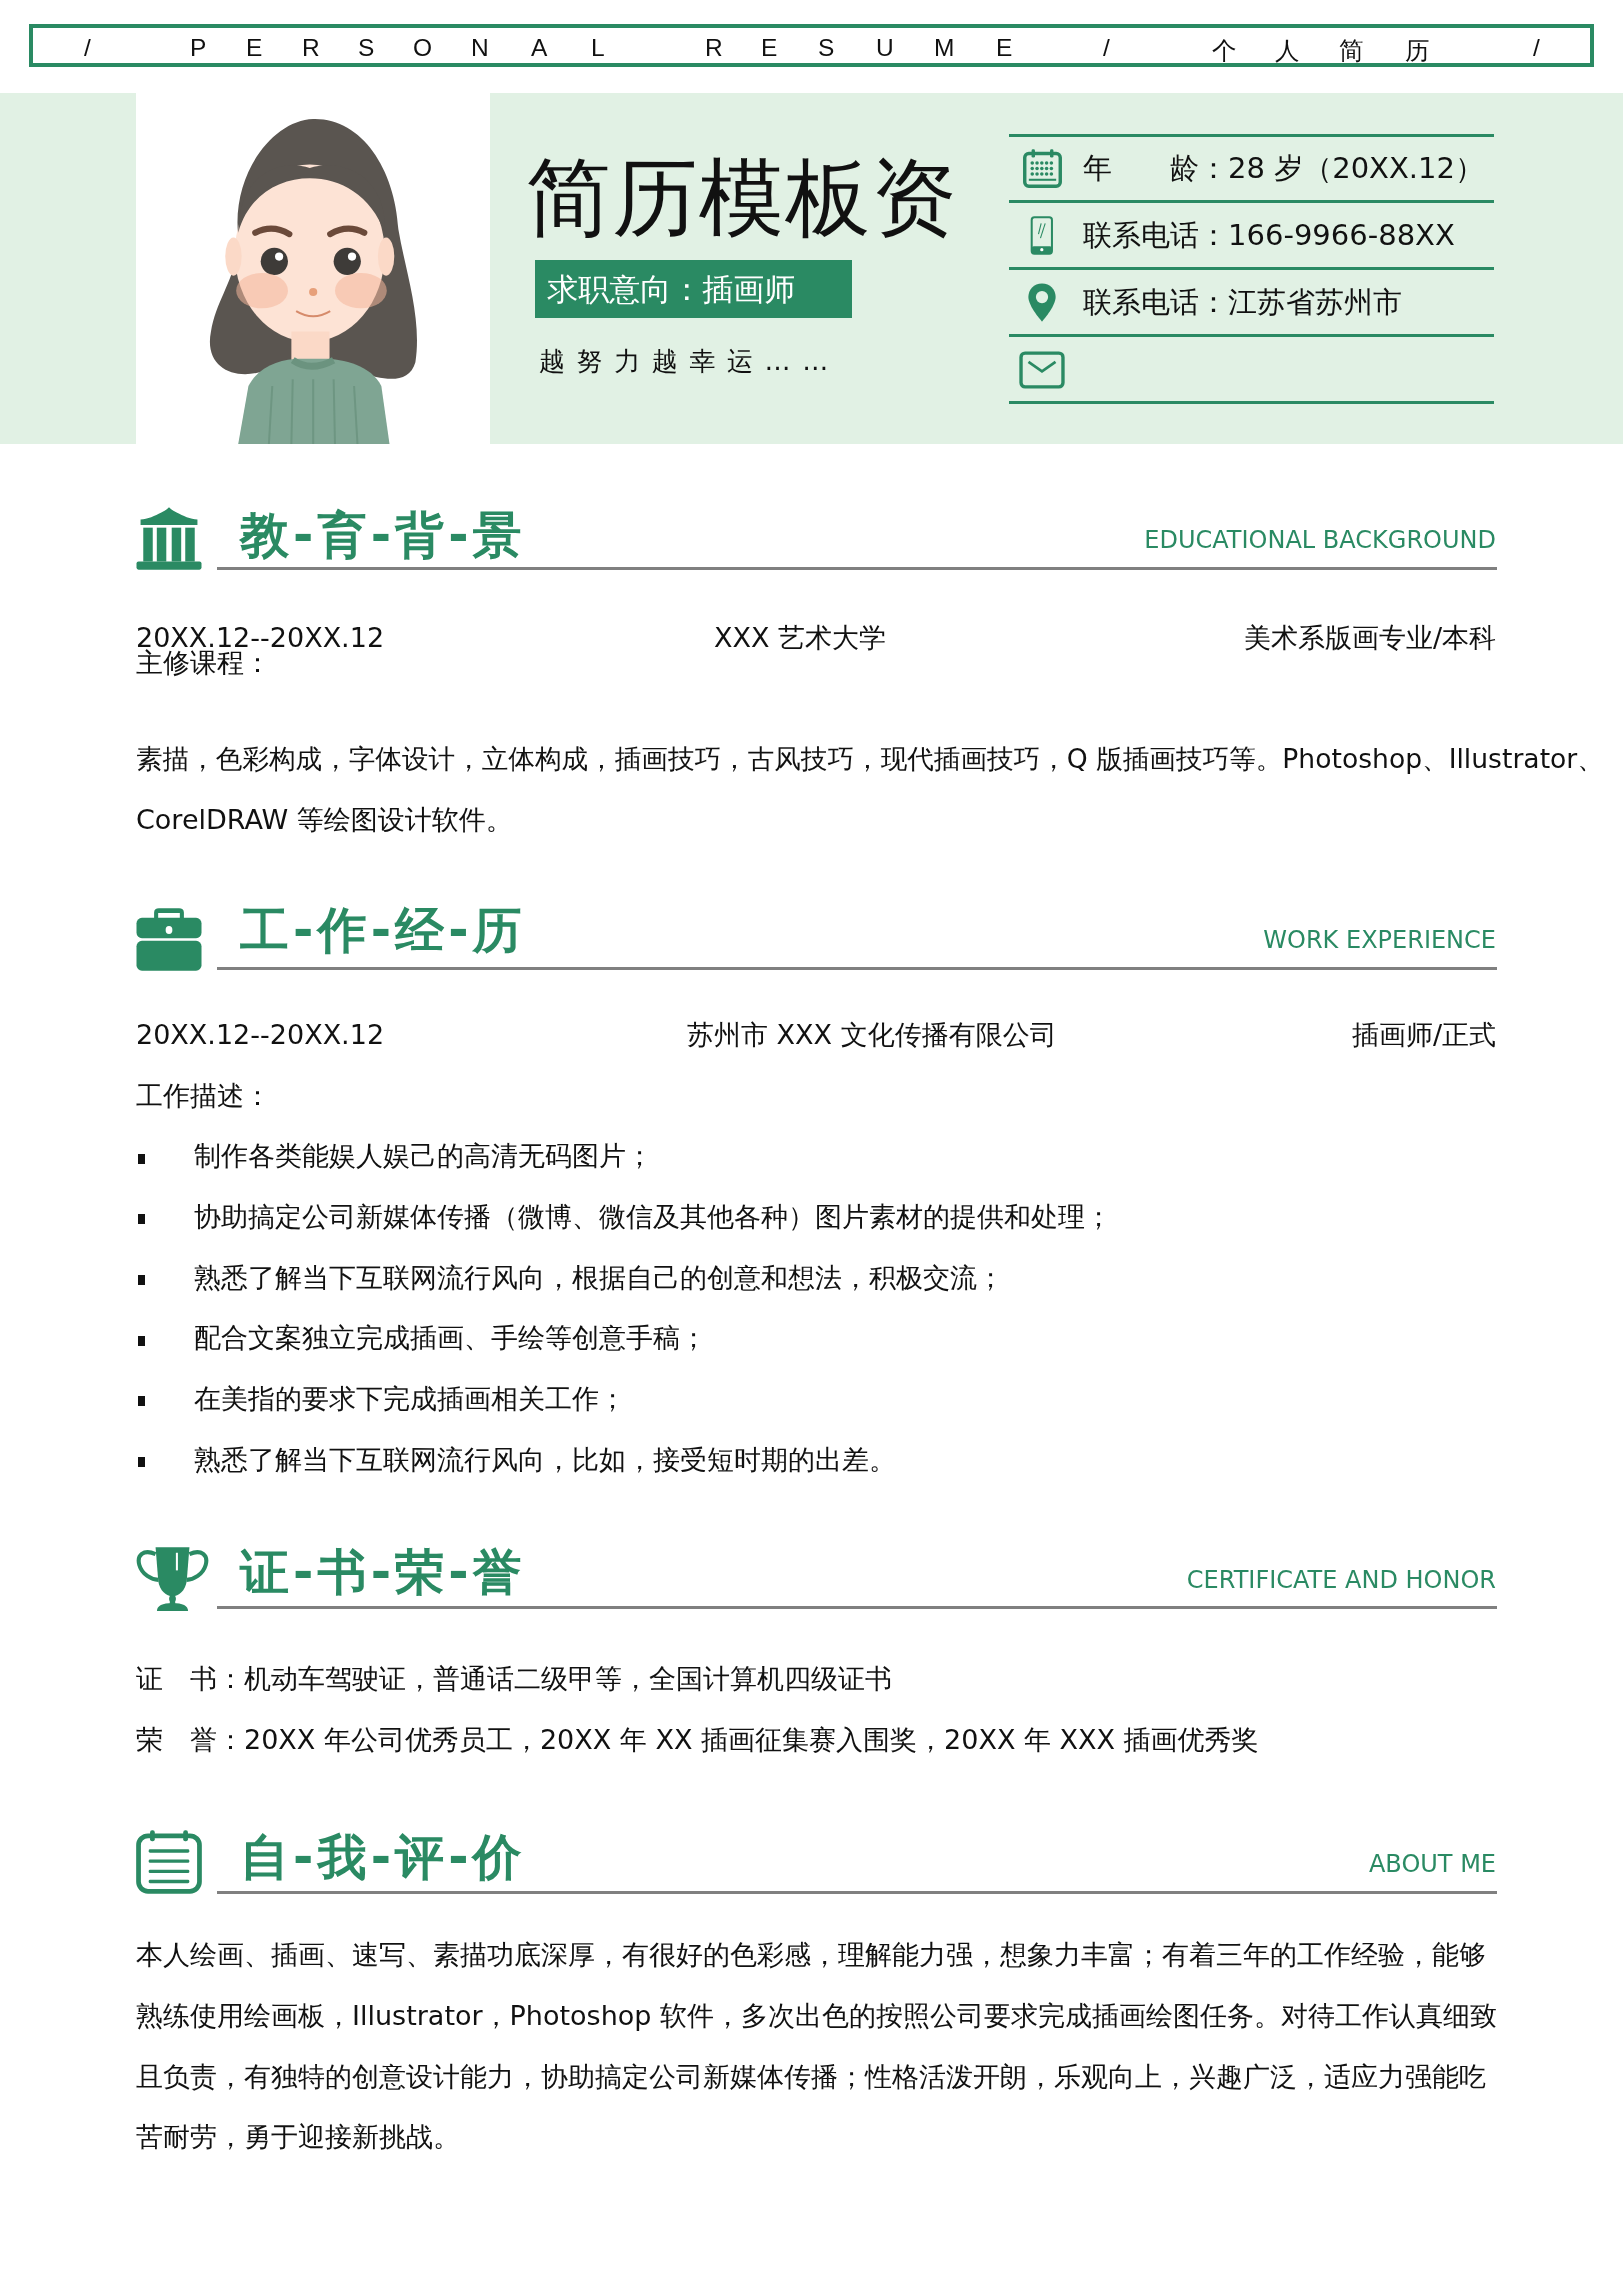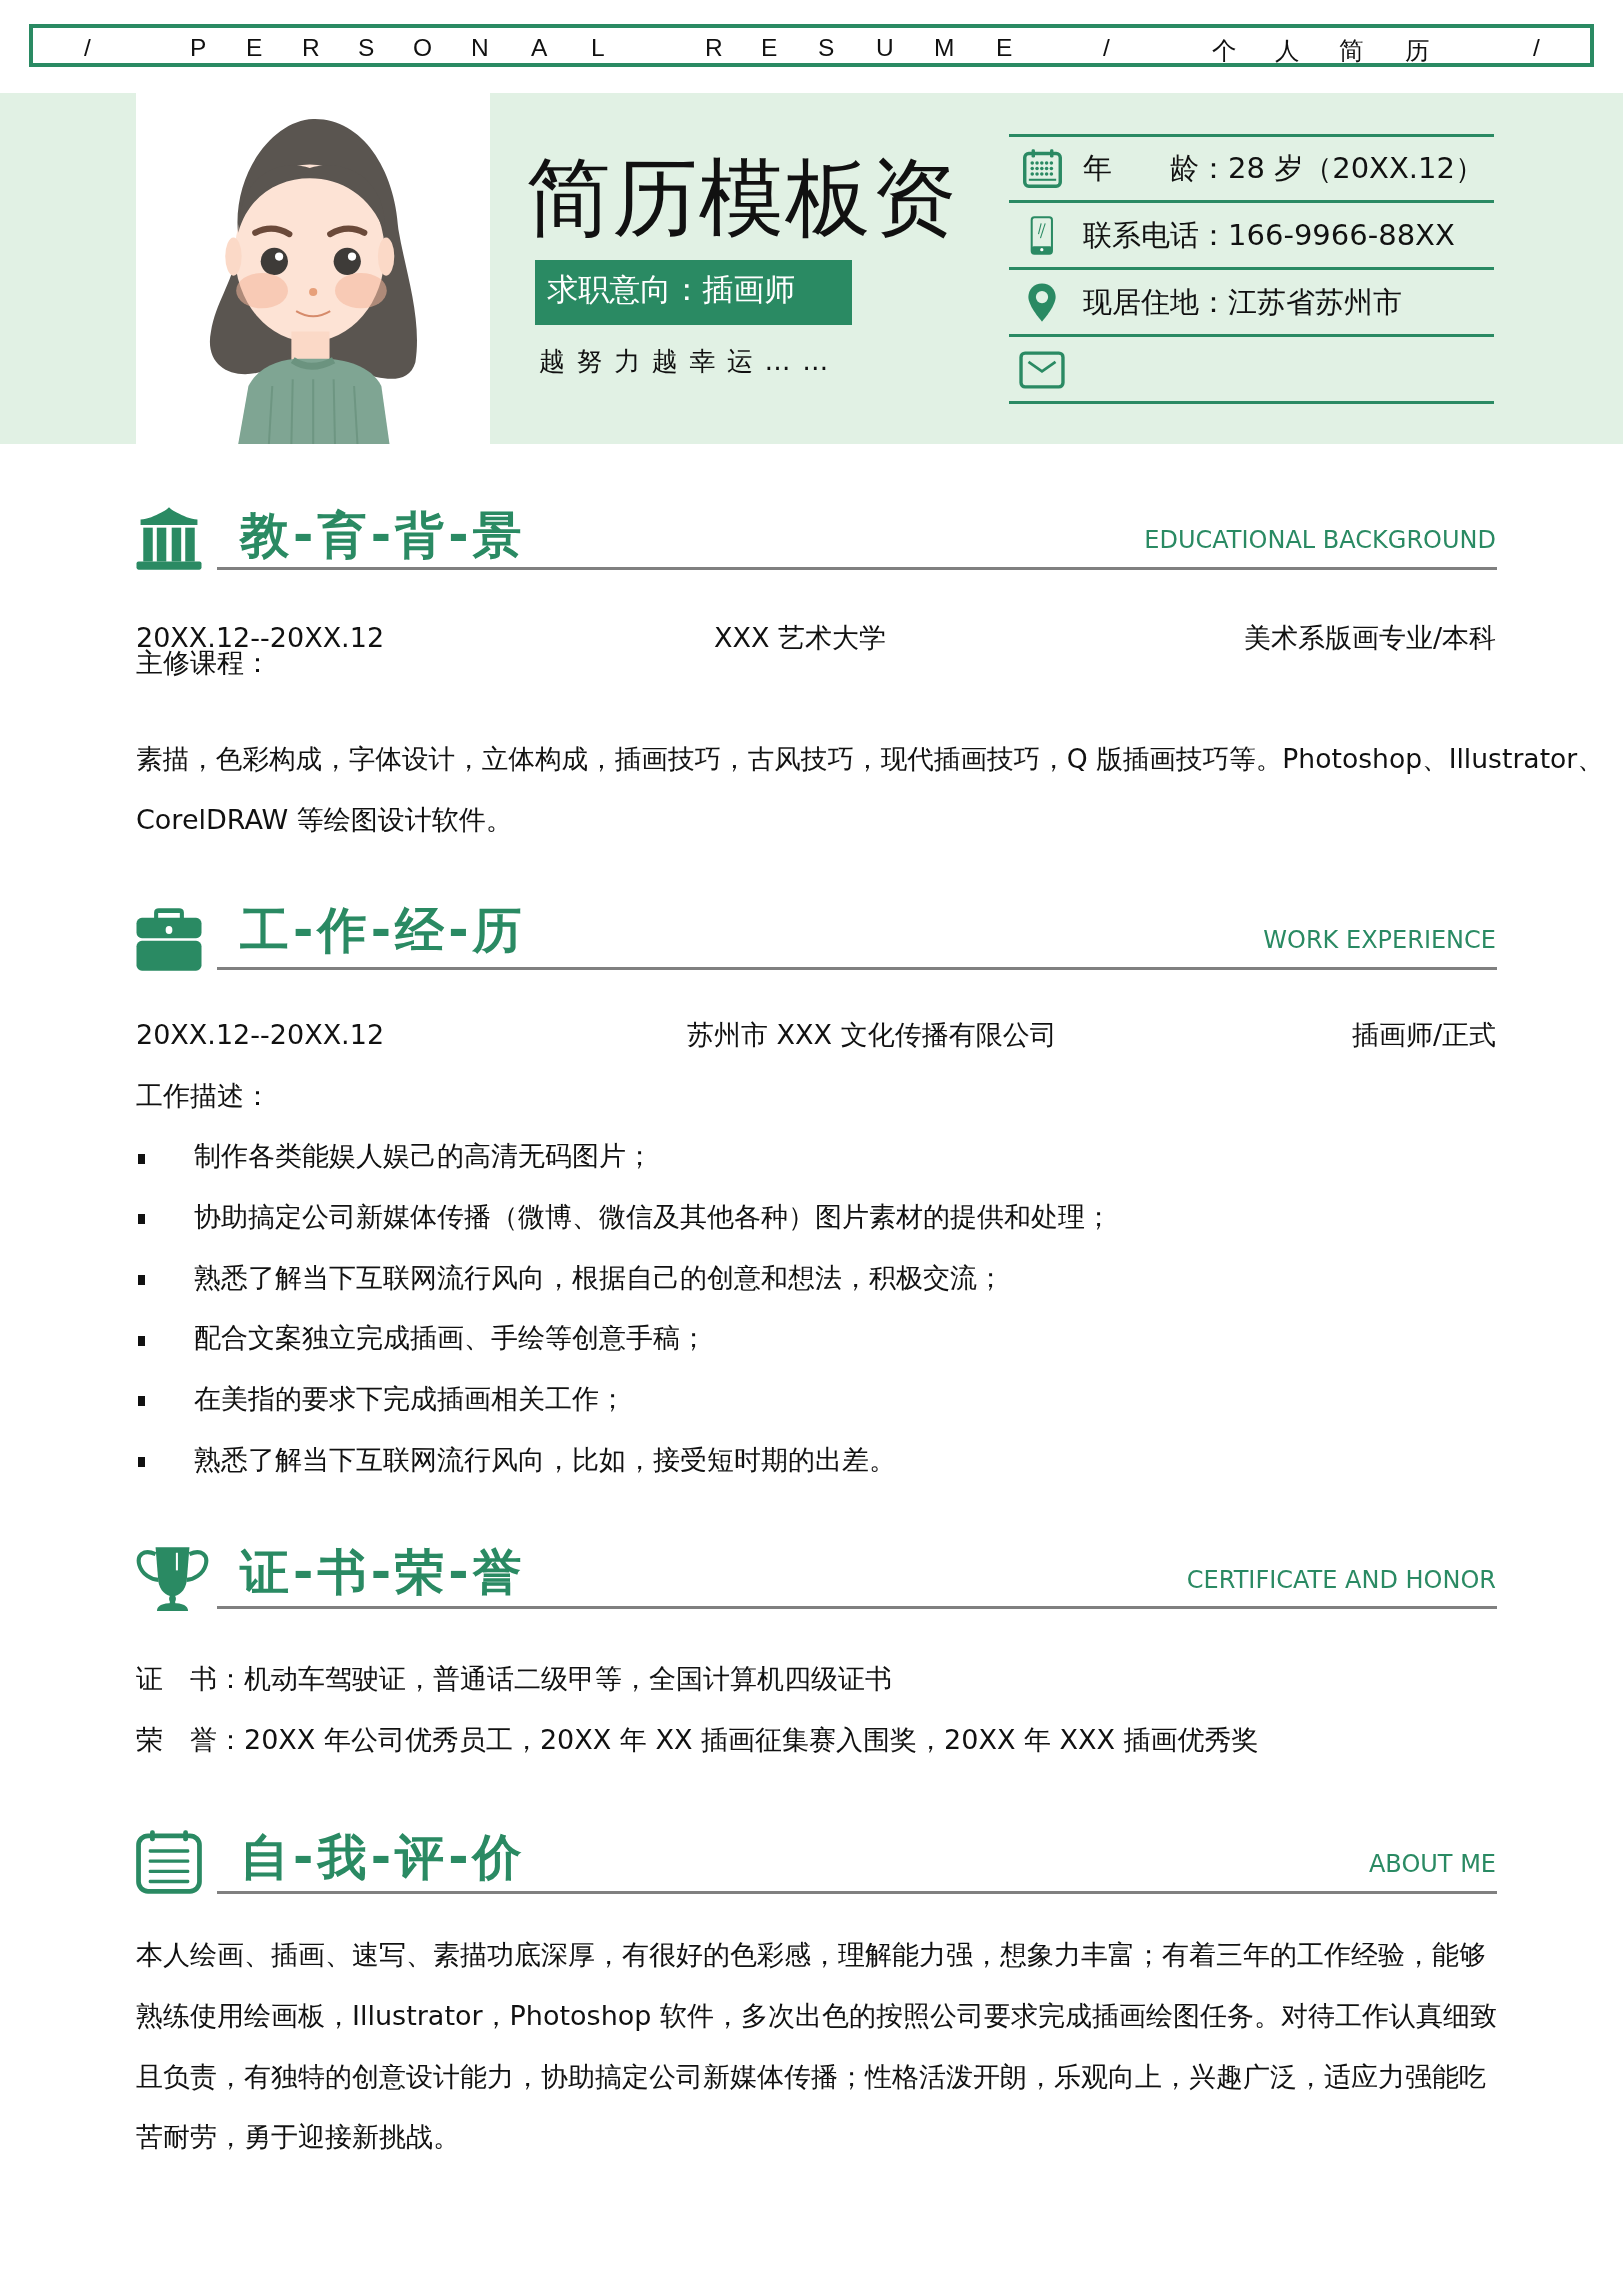--- a/index.html
+++ b/index.html
@@ -13,21 +13,21 @@
   .banner {
     left:29px; top:24px; width:1557px; height:35px;
     border:4.1px solid #2A8A63; display:flex; align-items:center;
   }
   .banner span { position:absolute; top:5.5px; font-size:24.5px; color:#111; font-family:"Liberation Sans",sans-serif; }
   
   .hero-bg-left { left:0; top:93px; width:136px; height:351px; background:#E1F1E4; }
   .hero-photo { left:136px; top:93px; width:353px; height:351px; background:#ffffff; overflow:hidden; }
   .hero-bg-right { left:490px; top:93px; width:1134px; height:351px; background:#E1F1E4; }
   .title-name { left:526px; top:150px; font-size:85px; line-height:95px; color:#111; letter-spacing:1.4px; }
-  .job-tag { left:535px; top:260px; width:317px; height:65px; background:#2A8A63; color:#fff; font-size:31px; line-height:58px; padding-left:12.3px; box-sizing:border-box; }
+  .job-tag { left:535px; top:260px; width:317px; height:58px; background:#2A8A63; color:#fff; font-size:31px; line-height:58px; padding-left:12.3px; box-sizing:border-box; }
   .slogan { left:539px; top:344px; font-size:26px; letter-spacing:11.6px; color:#111; }
   .contact-line { left:1009px; width:485px; height:2.7px; background:#2A8A63; }
   .contact-row { left:1009px; width:485px; height:65px; display:flex; align-items:center; }
   .contact-row .ic { width:55px; height:48px; display:flex; align-items:center; justify-content:center; margin-left:5.5px; }
   .contact-row .lbl { font-size:29px; color:#111; margin-left:13.6px; white-space:pre; }
   
   .sec-icon { left:135px; width:68px; height:65px; }
   .sec-title { left:240px; font-size:49px; font-weight:bold; color:#2A8A63; letter-spacing:4.1px; line-height:61px; }
   .sec-en { right:127px; font-size:24px; color:#2A8A63; font-family:"DejaVu Sans",sans-serif; }
   .sec-line { left:217px; width:1280px; height:2.7px; background:#808080; }
@@ -156,21 +156,21 @@
   <span class="lbl">联系电话：166-9966-88XX</span>
 </div>
 
 <div class="abs contact-row" style="top:270px">
   <div class="ic">
     <svg width="30" height="41" viewBox="0 0 44 60">
       <path d="M22,2 C10,2 2,11 2,22 C2,36 22,58 22,58 C22,58 42,36 42,22 C42,11 34,2 22,2 Z" fill="#2A8A63"></path>
       <circle cx="22" cy="22" r="9" fill="#E1F1E4"></circle>
     </svg>
   </div>
-  <span class="lbl">现居住地：江苏省苏州市</span>
+  <span class="lbl">联系电话：江苏省苏州市</span>
 </div>
 
 <div class="abs contact-row" style="top:337px">
   <div class="ic">
     <svg width="46" height="38" viewBox="0 0 68 56">
       <rect x="3" y="3" width="62" height="50" rx="6" fill="none" stroke="#2A8A63" stroke-width="5"></rect>
       <path d="M14,16 L34,30 L54,16" fill="none" stroke="#2A8A63" stroke-width="4"></path>
     </svg>
   </div>
 </div>

